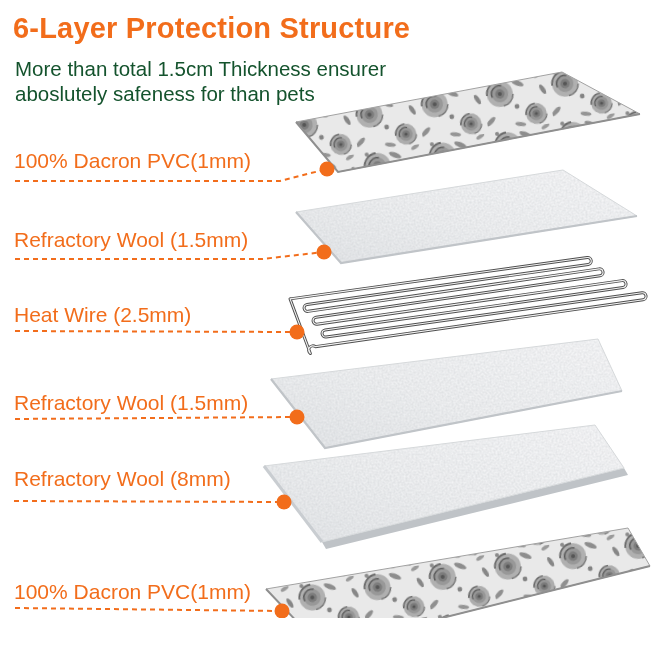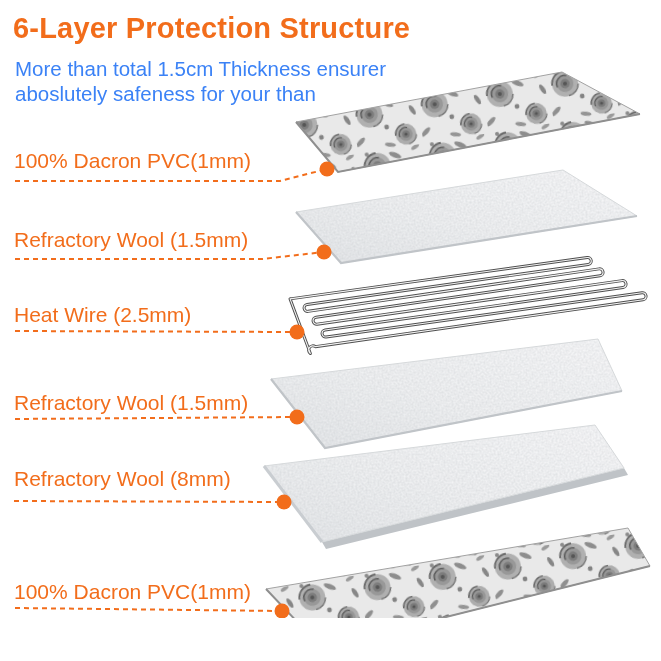--- a/index.html
+++ b/index.html
@@ -21,21 +21,21 @@
     letter-spacing: 0.2px;
     color: var(--accent);
     white-space: nowrap;
   }
   .subtitle {
     position: absolute;
     left: 15px;
     top: 56px;
     font-size: 20.5px;
     line-height: 25px;
-    color: #3b82f6;
+    color: #14532d;
     white-space: nowrap;
   }
   .diagram {
     position: absolute;
     left: 0;
     top: 0;
   }
   .layer-label {
     position: absolute;
     left: 14px;
@@ -158,21 +158,21 @@
       <circle class="dot" cx="297" cy="417" r="7.5"></circle>
       <circle class="dot" cx="284" cy="502" r="7.5"></circle>
       <circle class="dot" cx="282" cy="611" r="7.5"></circle>
     </g>
   </svg>
 
   <div class="title">6-Layer Protection Structure</div>
 
   <div class="subtitle">
     <div>More than total 1.5cm Thickness ensurer</div>
-    <div>aboslutely safeness for your than</div>
+    <div>aboslutely safeness for than pets</div>
   </div>
 
   <div class="layer-label" style="top:149px">100% Dacron PVC(1mm)</div>
   <div class="layer-label" style="top:228px">Refractory Wool (1.5mm)</div>
   <div class="layer-label" style="top:303px">Heat Wire (2.5mm)</div>
   <div class="layer-label" style="top:391px">Refractory Wool (1.5mm)</div>
   <div class="layer-label" style="top:467px">Refractory Wool (8mm)</div>
   <div class="layer-label" style="top:580px">100% Dacron PVC(1mm)</div>
 
 </div>

